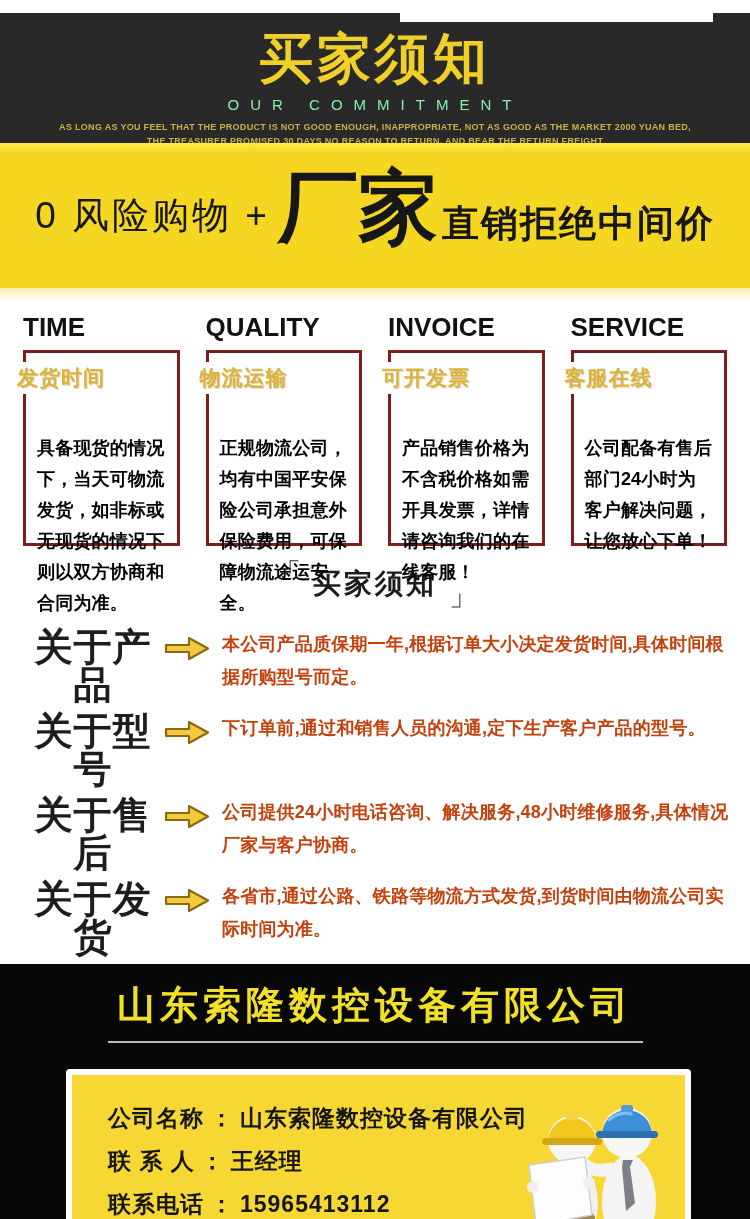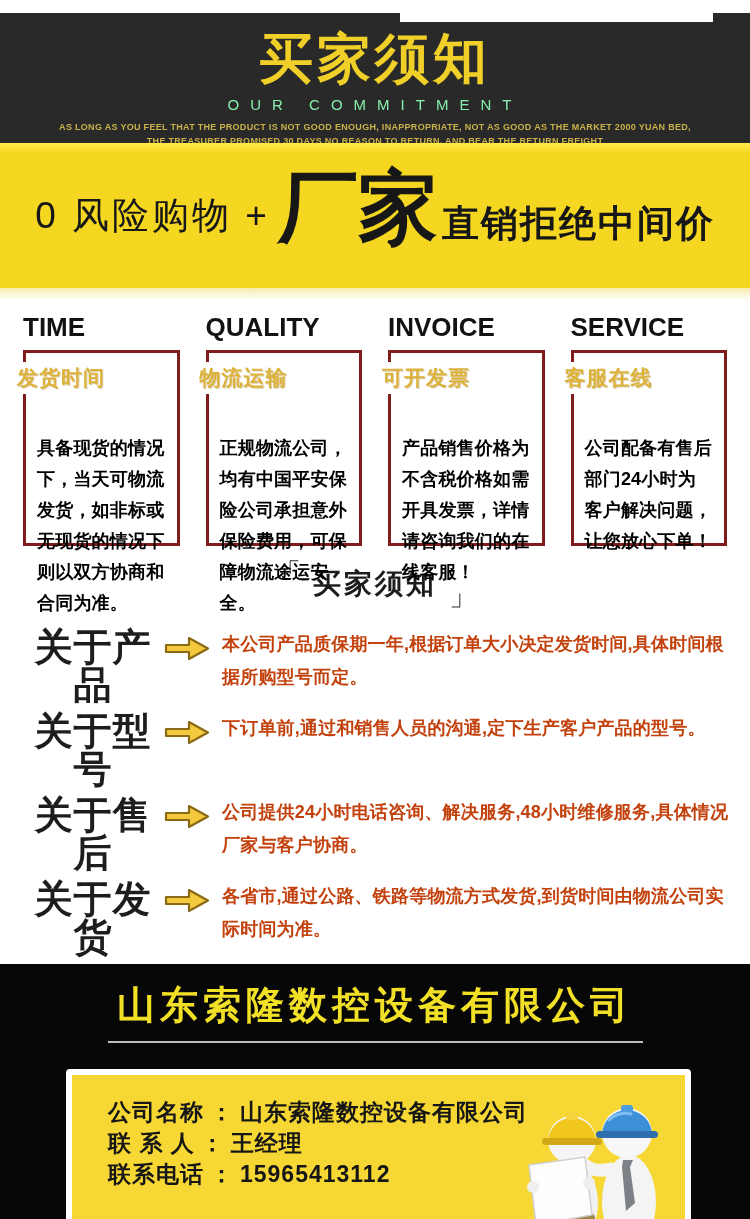--- a/index.html
+++ b/index.html
@@ -84,21 +84,21 @@
   
   .footer{background:#070707;height:326px;box-sizing:border-box;padding-top:16px;}
   .footer-title{
     text-align:center;font-size:38px;font-weight:800;color:#f2e027;letter-spacing:5px;
   }
   .footer-line{width:535px;height:2px;background:#bcbcbc;margin:10px auto 0;}
   .info-box{
     position:relative;width:613px;height:176px;margin:26px 0 0 66px;
     background:#f6d733;border:6px solid #ffffff;border-radius:4px;
   }
-  .info-lines{padding:22px 0 0 36px;display:flex;flex-direction:column;}
+  .info-lines{padding:28px 0 0 36px;display:flex;flex-direction:column;gap:12px;}
   .info-line{font-size:23px;font-weight:800;color:#161616;letter-spacing:1px;white-space:nowrap;}
   .info-line .colon{padding:0 6px;}
   .mascot{position:absolute;right:10px;bottom:0;width:158px;height:164px;}
 </style>
 </head>
 <body>
 
 <div class="page">
 
   <div class="top-strip"></div>

